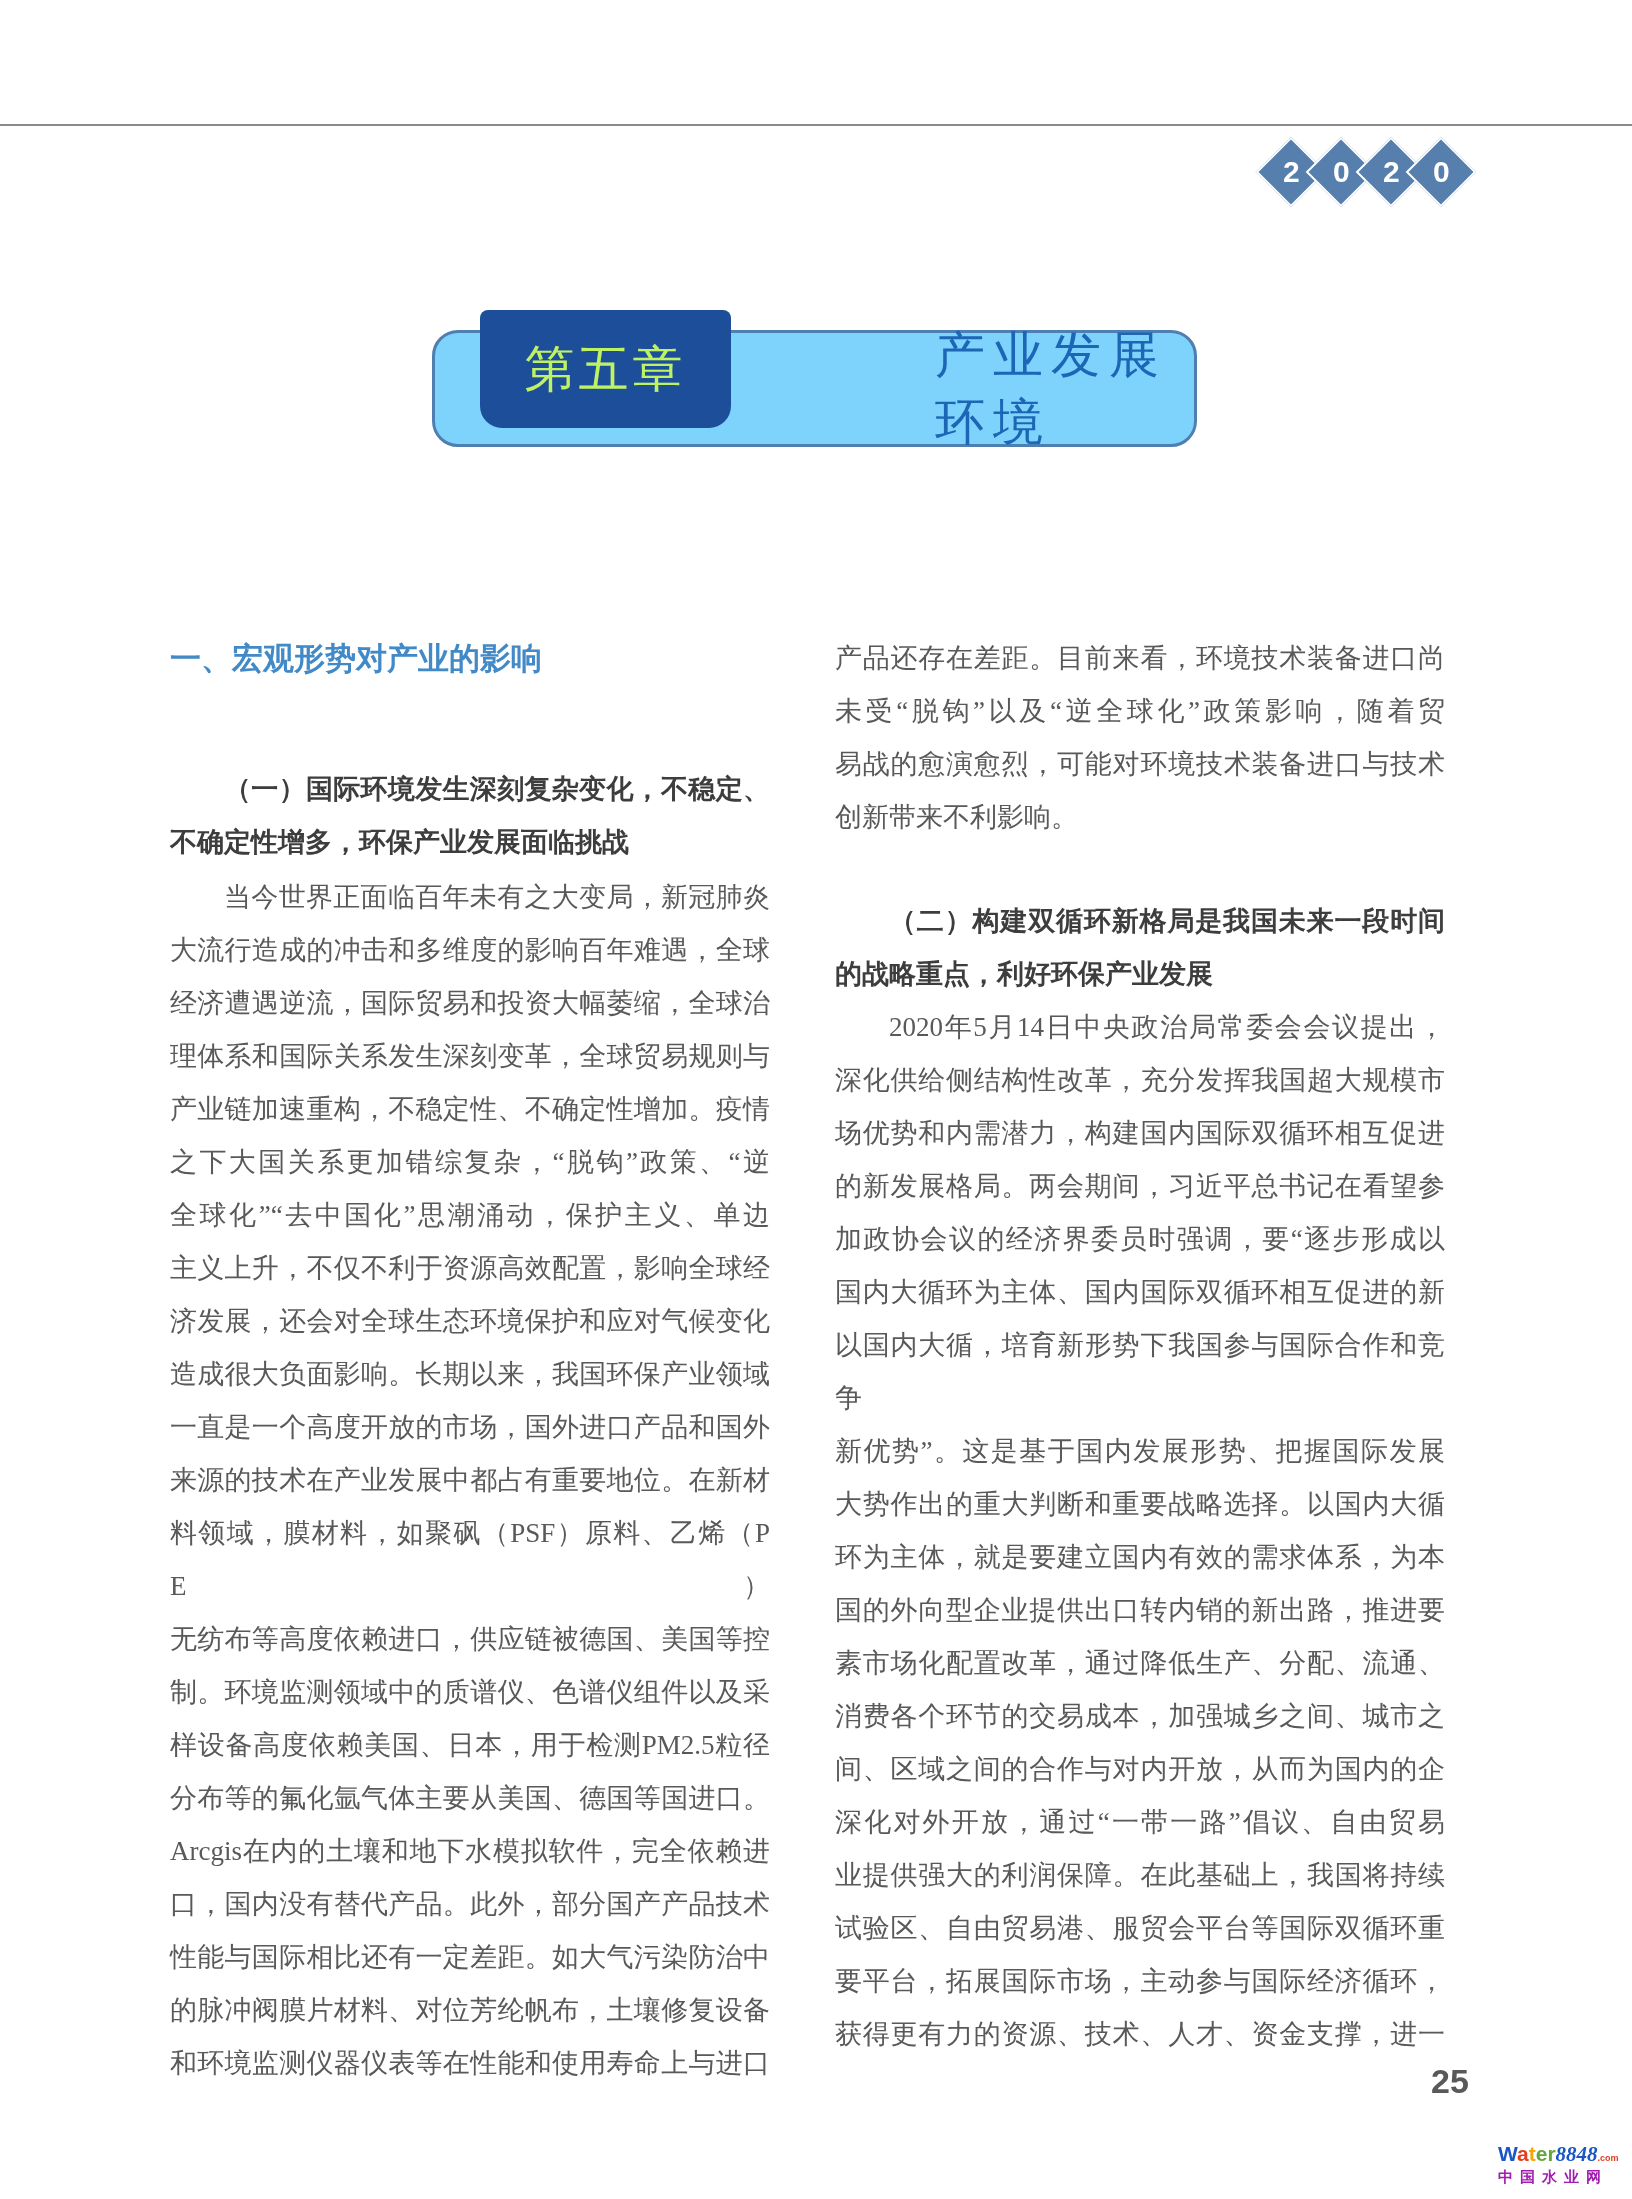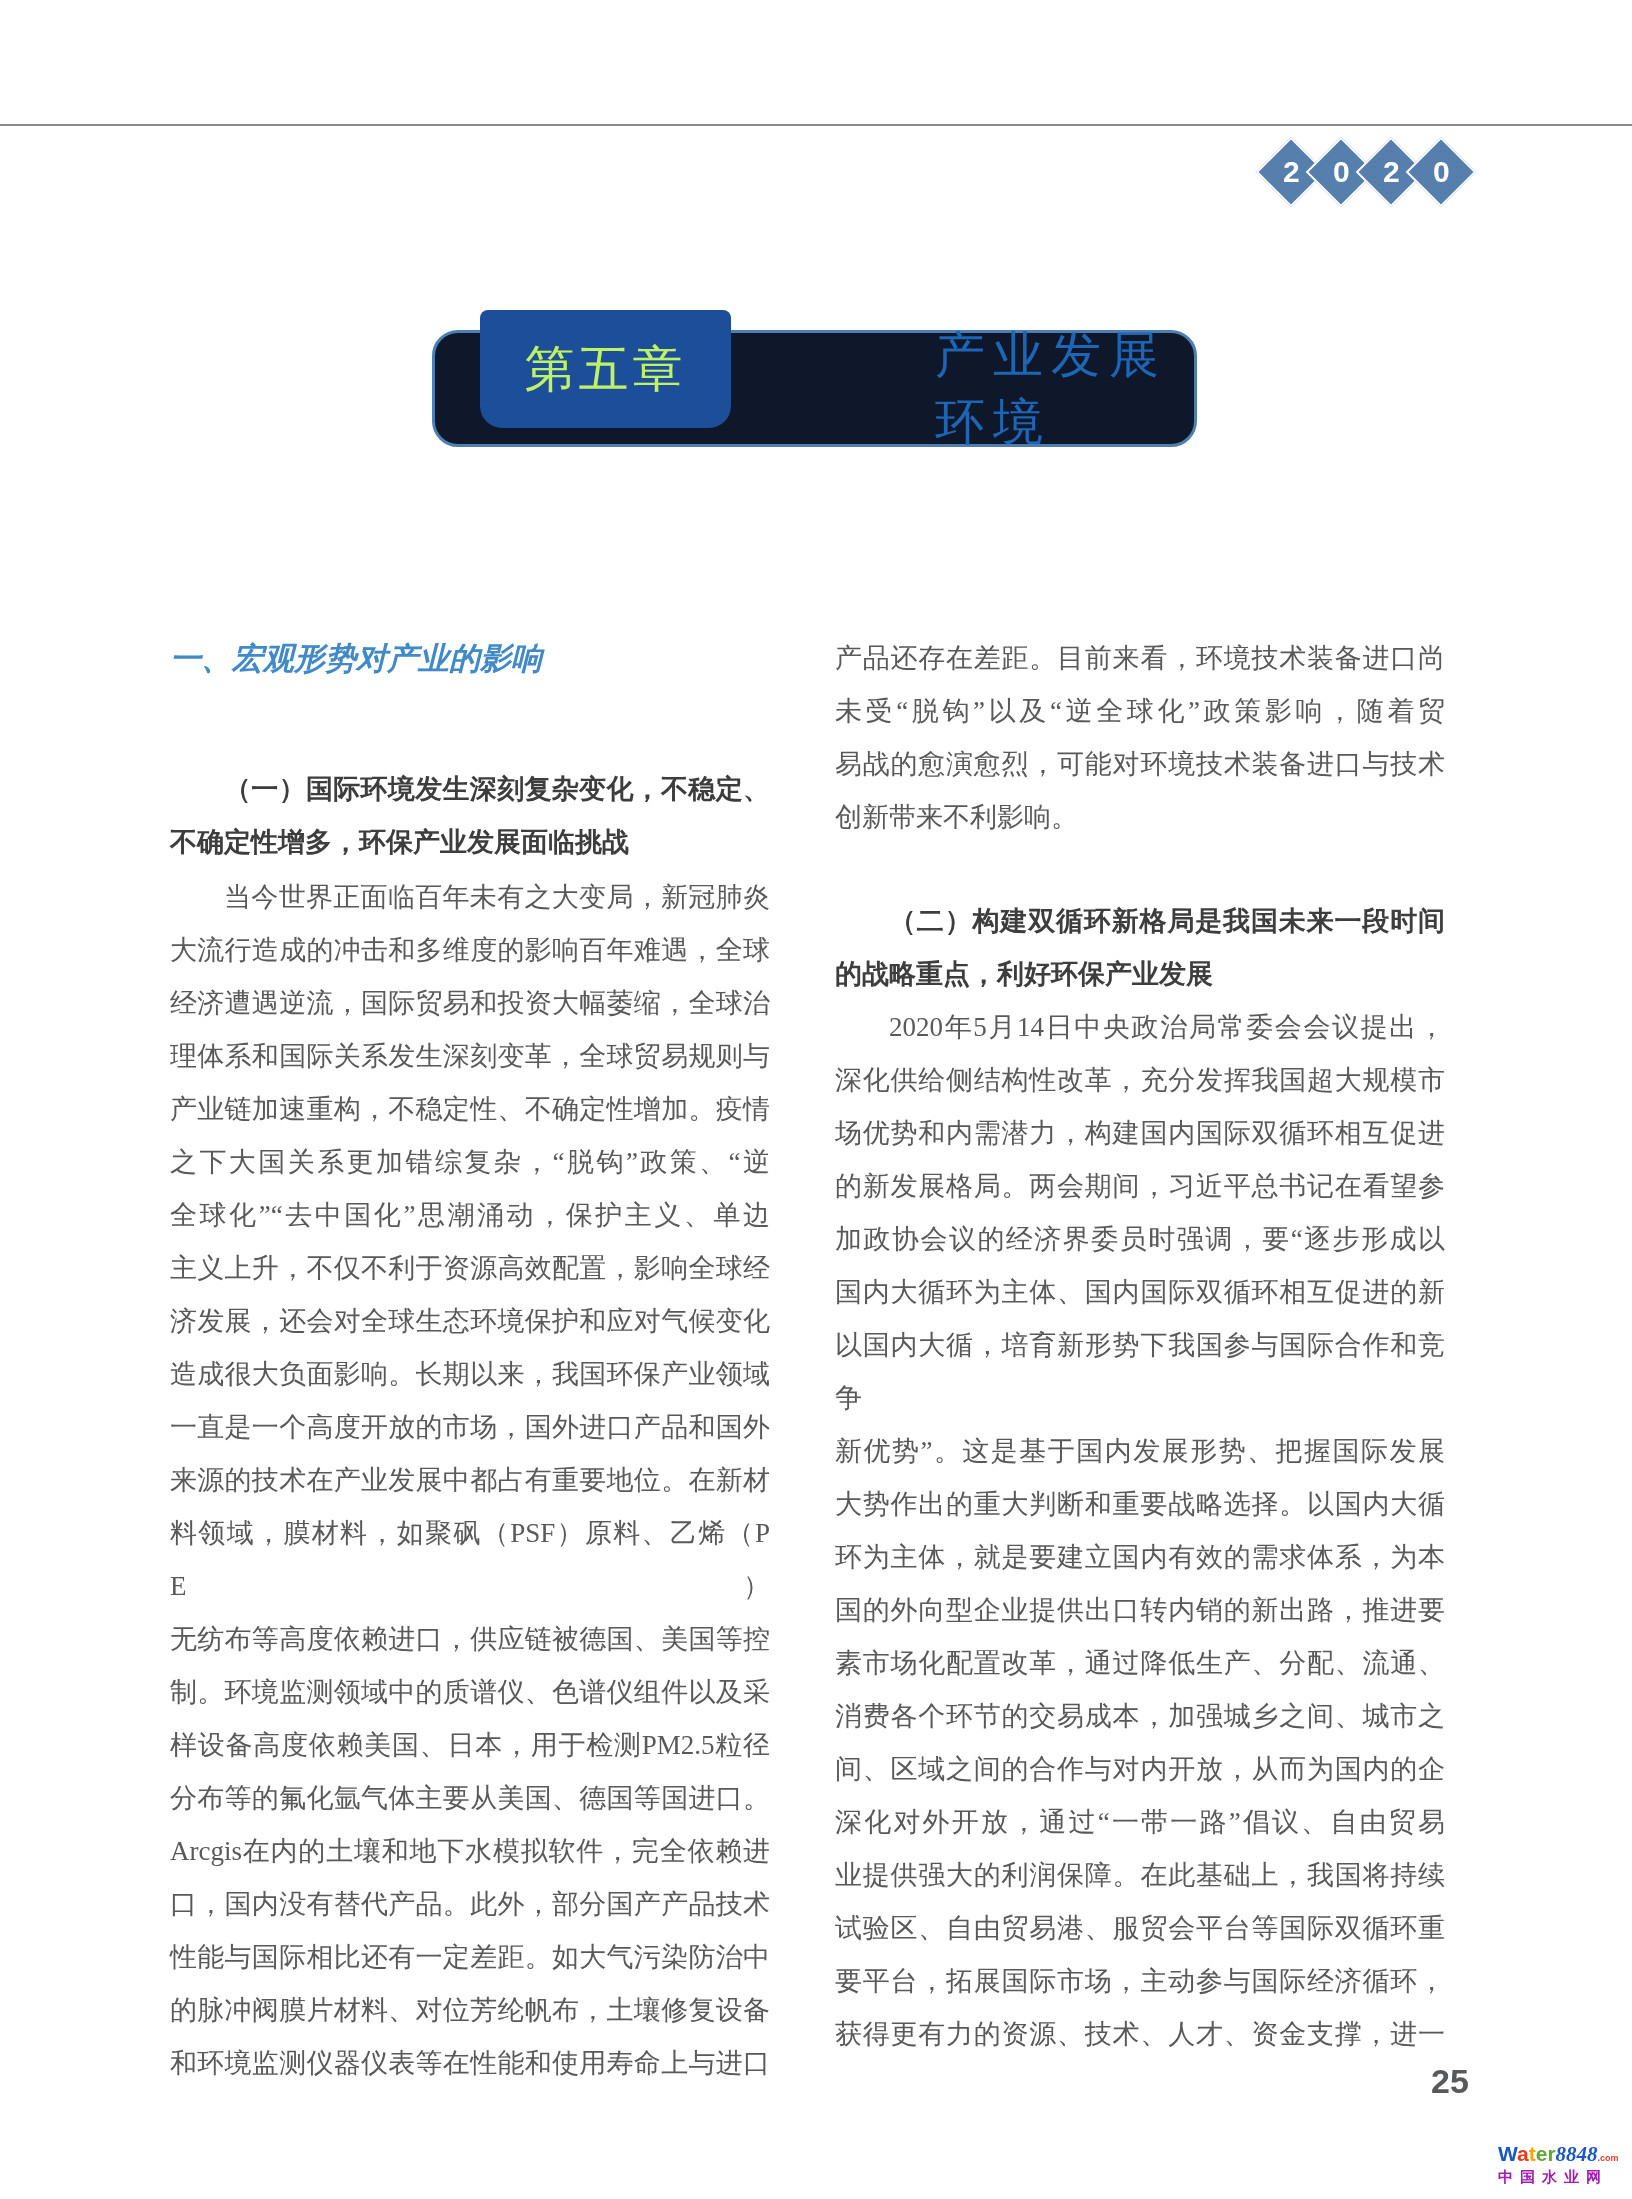--- a/index.html
+++ b/index.html
@@ -17,21 +17,21 @@
     transform:rotate(45deg); display:flex; align-items:center; justify-content:center;
   }
   .diamond span {
     transform:rotate(-45deg); color:#ffffff; font-weight:bold; font-size:30px;
     font-family:"Liberation Sans", sans-serif;
   }
 
   
   .chapter-banner {
     position:absolute; left:432px; top:330px; width:765px; height:117px;
-    background:#0f172a; border:3px solid #4e7fb0; border-radius:26px; box-sizing:border-box;
+    background:#7dd3fc; border:3px solid #4e7fb0; border-radius:26px; box-sizing:border-box;
     z-index:1;
   }
   .banner-title {
     position:absolute; left:500px; top:0; height:111px; display:flex; align-items:center;
     color:#1c66b5; font-size:50px; letter-spacing:8px;
     font-family:"Liberation Serif", serif;
   }
   .chapter-box {
     position:absolute; left:480px; top:310px; width:251px; height:118px;
     background:#1d4e99; border-radius:8px 8px 22px 22px; z-index:2;
@@ -39,21 +39,21 @@
   }
   .chapter-box span { color:#bef264; font-size:50px; letter-spacing:4px; }
 
   
   .col { position:absolute; top:632px; }
   .left-col  { left:170px; width:600px; }
   .right-col { left:835px; width:610px; }
 
   .section-heading {
     font-family:"Liberation Sans", sans-serif; font-weight:bold;
-    color:#4189c7; font-size:31px; line-height:53px;font-style:italic;
+    color:#4189c7; font-size:31px; line-height:53px;
   }
   .subheading .tline {
     font-family:"Liberation Sans", sans-serif; font-weight:bold; color:#3d3d3d;
   }
   .left-col .subheading { margin-top:78px; }
   .left-col .body { margin-top:2px; }
   .right-col .subheading { margin-top:51px; }
 
   .tline {
     font-size:27px; line-height:53px; color:#595959; word-break:break-all;

